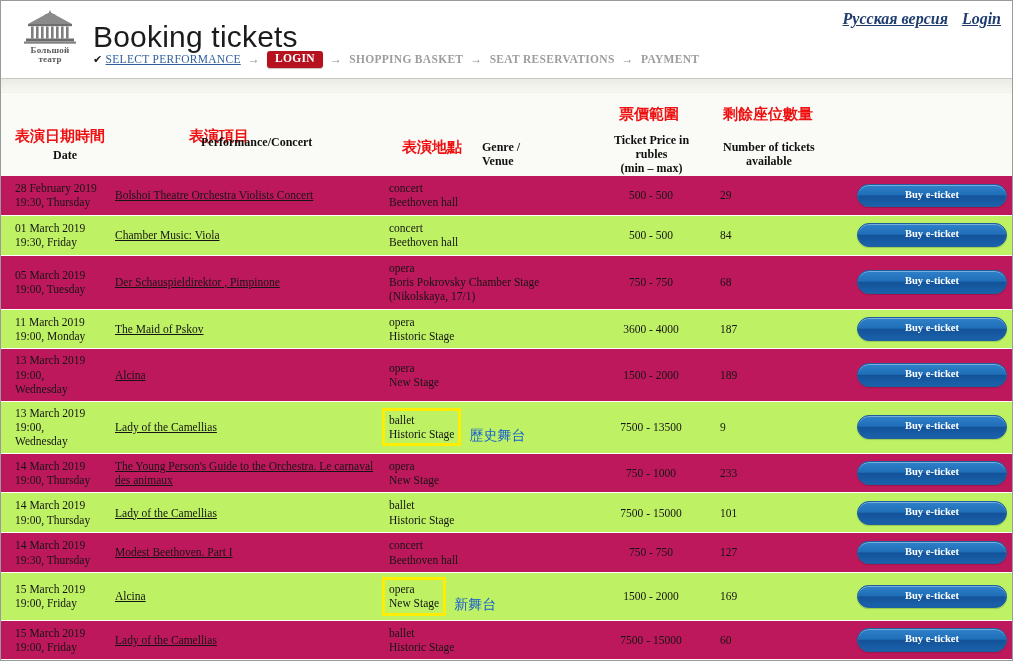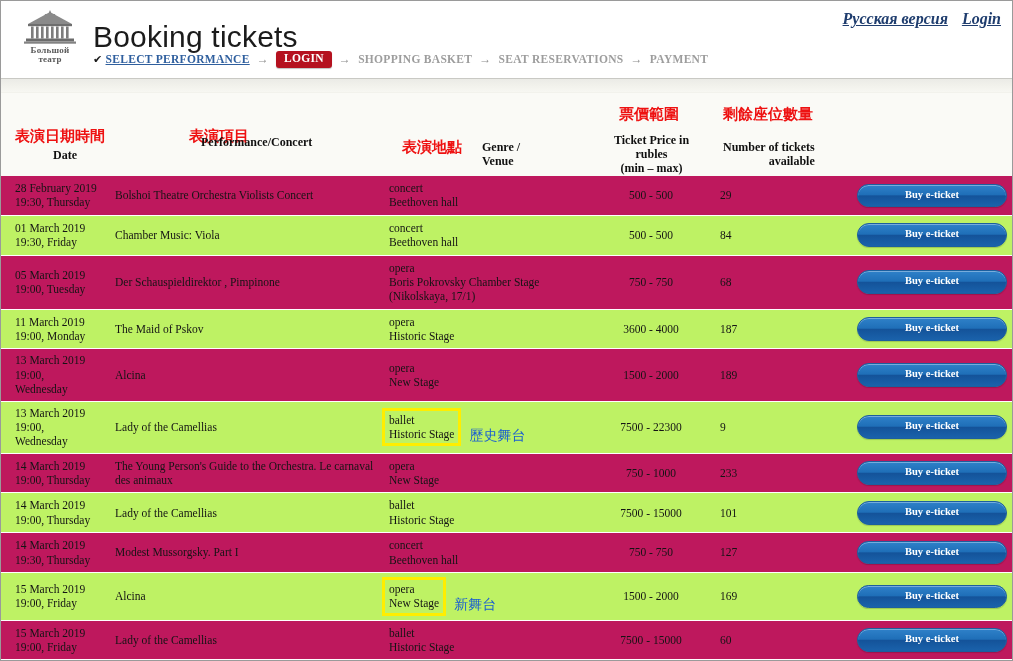--- a/index.html
+++ b/index.html
@@ -72,21 +72,21 @@
   }
   .check-icon {
     color: #1a1a1a;
     font-size: 11px;
     margin-right: 3px;
     line-height: 1;
   }
   .bc-link {
     color: #2f5f9e;
     text-decoration: underline;
-    font-weight: bold;
+    font-weight: normal;
     cursor: pointer;
   }
   .bc-active {
     background: #b5111f;
     color: #ffffff;
     font-weight: bold;
     padding: 2px 8px 3px 8px;
     border-radius: 3px;
     box-shadow: 0 1px 1px rgba(0,0,0,.25);
     line-height: 1;
@@ -174,21 +174,21 @@
   table.sched tr.even { background: #bef264; }
 
   table.sched td {
     font-size: 11.5px;
     color: #141414;
     vertical-align: middle;
     padding: 4px 0;
     line-height: 1.25;
   }
   .c-date   { width: 110px; padding-left: 14px !important; }
-  .c-perf   { width: 275px; padding-left: 4px !important; }
+  .c-perf   { width: 275px; padding-left: 4px !important; text-decoration: underline; }
   .c-venue  { width: 196px; position: relative; }
   .c-price  { width: 138px; text-align: center; }
   .c-count  { width: 132px; }
   .c-btn    { width: 160px; text-align: center; }
 
   .buy-btn {
     display: block;
     width: 150px;
     margin: 0 auto;
     padding: 5px 0 6px 0;
@@ -290,21 +290,21 @@
     <div class="cn-head" style="left:401px; top:47px;">表演地點</div>
     <div class="en-head" style="left:481px; top:47px; white-space:pre;">Genre /
 Venue</div>
 
     <div class="cn-head" style="left:618px; top:14px;">票價範圍</div>
     <div class="en-head" style="left:613px; top:40px; white-space:pre; text-align:center;">Ticket Price in
 rubles
 (min – max)</div>
 
     <div class="cn-head" style="left:722px; top:14px;">剩餘座位數量</div>
-    <div class="en-head" style="left:722px; top:47px; white-space:pre; text-align:right;">Number of tickets
+    <div class="en-head" style="left:722px; top:47px; white-space:pre; text-align:center;">Number of tickets
 available</div>
   </div>
 
   <div class="table-wrap">
     <table class="sched">
       <tbody id="rows-body">
           <tr class="odd">
             <td class="c-date"><span>28 February 2019</span><br><span>19:30, Thursday</span></td>
             <td class="c-perf">Bolshoi Theatre Orchestra Violists Concert</td>
             <td class="c-venue"><span class="venue-inner"><span>concert</span><br><span>Beethoven hall</span></span></td>
@@ -351,21 +351,21 @@
             <td class="c-price">1500 - 2000</td>
             <td class="c-count">189</td>
             <td class="c-btn">
               <div class="buy-btn">Buy e-ticket</div>
             </td>
           </tr>
           <tr class="even">
             <td class="c-date"><span>13 March 2019</span><br><span>19:00,</span><br><span>Wednesday</span></td>
             <td class="c-perf">Lady of the Camellias</td>
             <td class="c-venue"><span class="venue-inner hl"><span>ballet</span><br><span>Historic Stage</span></span><span class="venue-note">歷史舞台</span></td>
-            <td class="c-price">7500 - 22300</td>
+            <td class="c-price">7500 - 13500</td>
             <td class="c-count">9</td>
             <td class="c-btn">
               <div class="buy-btn">Buy e-ticket</div>
             </td>
           </tr>
           <tr class="odd">
             <td class="c-date"><span>14 March 2019</span><br><span>19:00, Thursday</span></td>
             <td class="c-perf">The Young Person's Guide to the Orchestra. Le carnaval des animaux</td>
             <td class="c-venue"><span class="venue-inner"><span>opera</span><br><span>New Stage</span></span></td>
             <td class="c-price">750 - 1000</td>
@@ -379,21 +379,21 @@
             <td class="c-perf">Lady of the Camellias</td>
             <td class="c-venue"><span class="venue-inner"><span>ballet</span><br><span>Historic Stage</span></span></td>
             <td class="c-price">7500 - 15000</td>
             <td class="c-count">101</td>
             <td class="c-btn">
               <div class="buy-btn">Buy e-ticket</div>
             </td>
           </tr>
           <tr class="odd">
             <td class="c-date"><span>14 March 2019</span><br><span>19:30, Thursday</span></td>
-            <td class="c-perf">Modest Mussorgsky. Part I</td>
+            <td class="c-perf">Modest Beethoven. Part I</td>
             <td class="c-venue"><span class="venue-inner"><span>concert</span><br><span>Beethoven hall</span></span></td>
             <td class="c-price">750 - 750</td>
             <td class="c-count">127</td>
             <td class="c-btn">
               <div class="buy-btn">Buy e-ticket</div>
             </td>
           </tr>
           <tr class="even">
             <td class="c-date"><span>15 March 2019</span><br><span>19:00, Friday</span></td>
             <td class="c-perf">Alcina</td>

